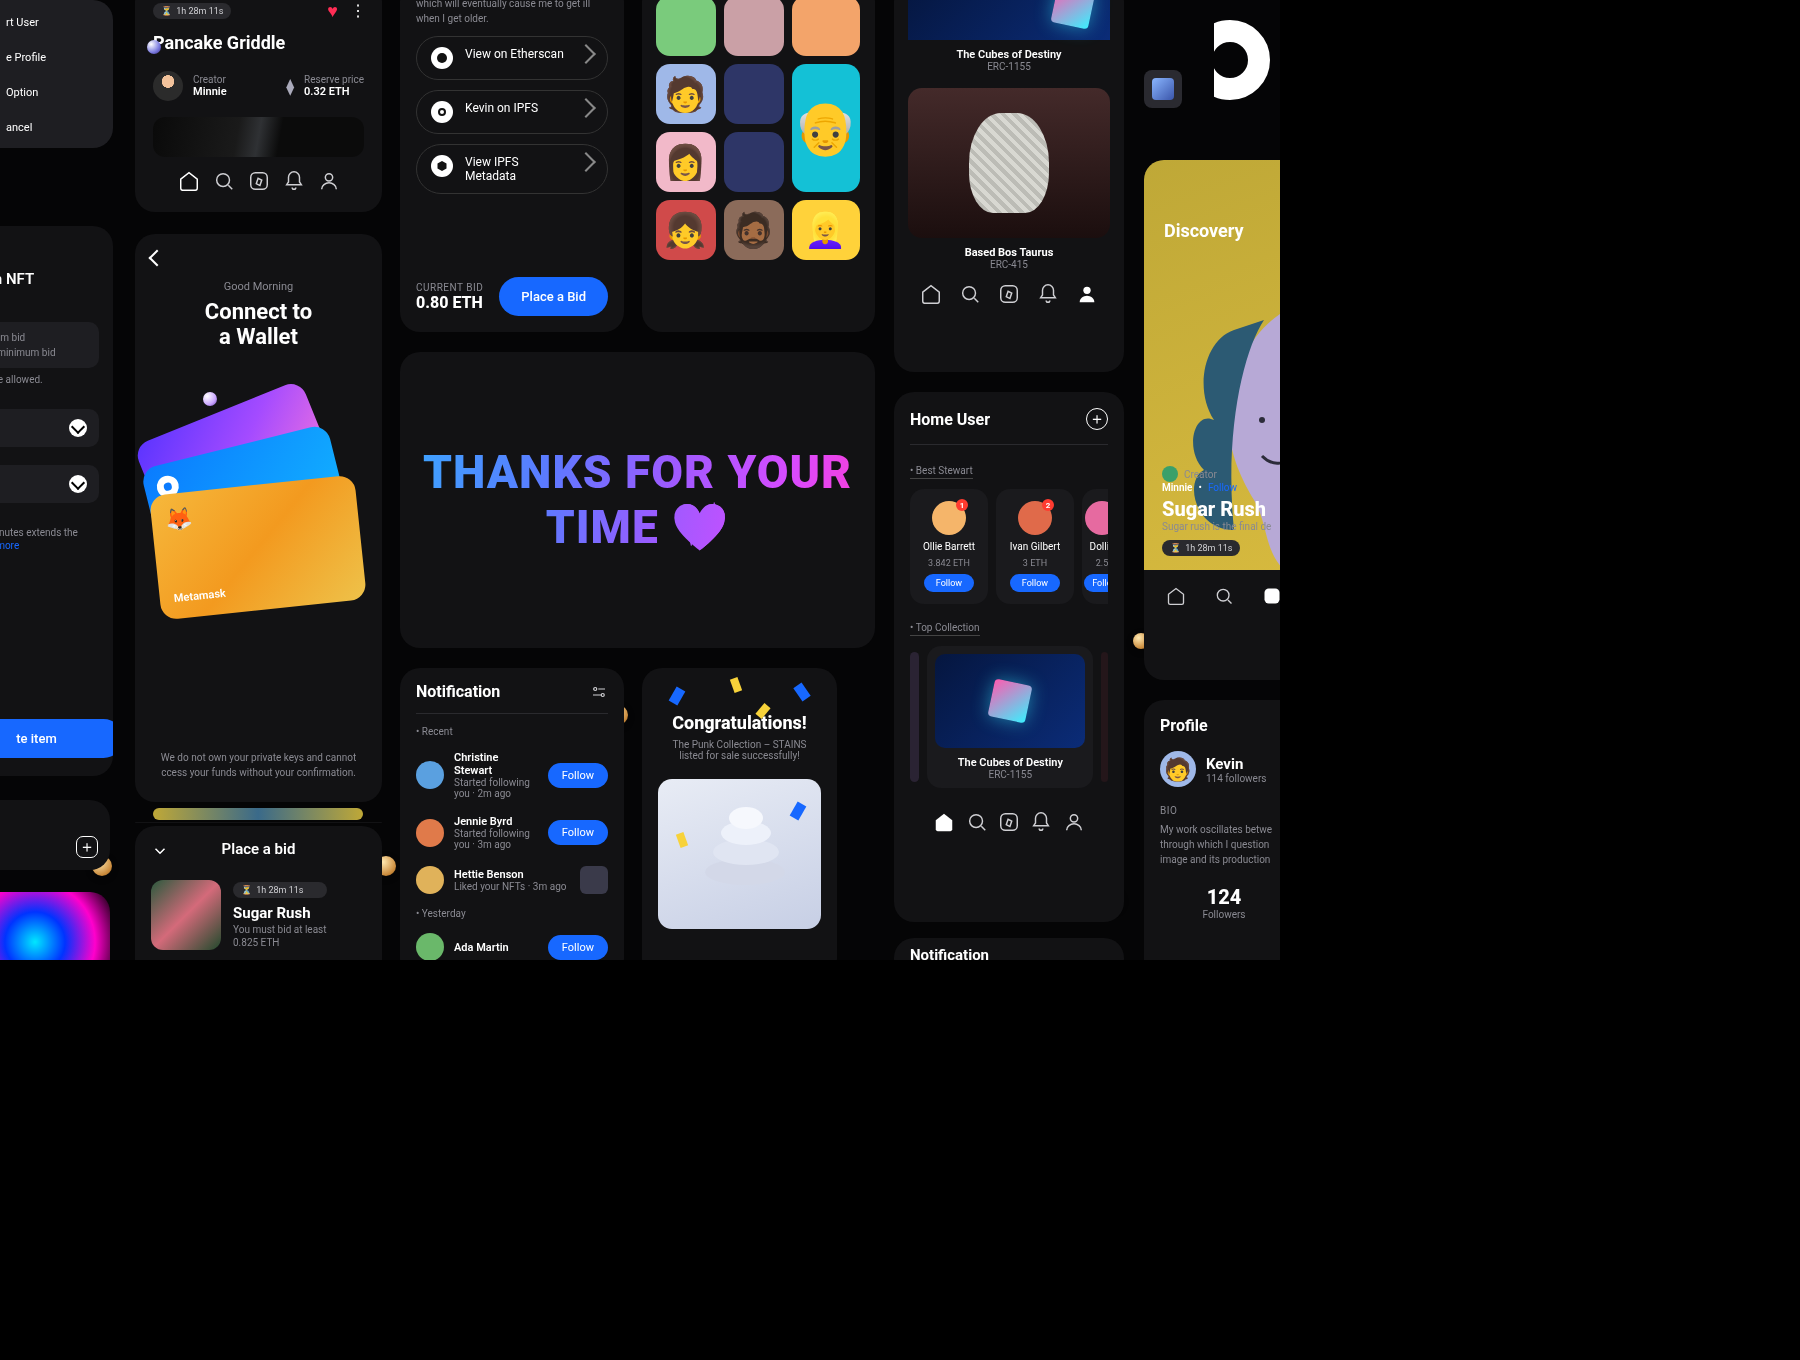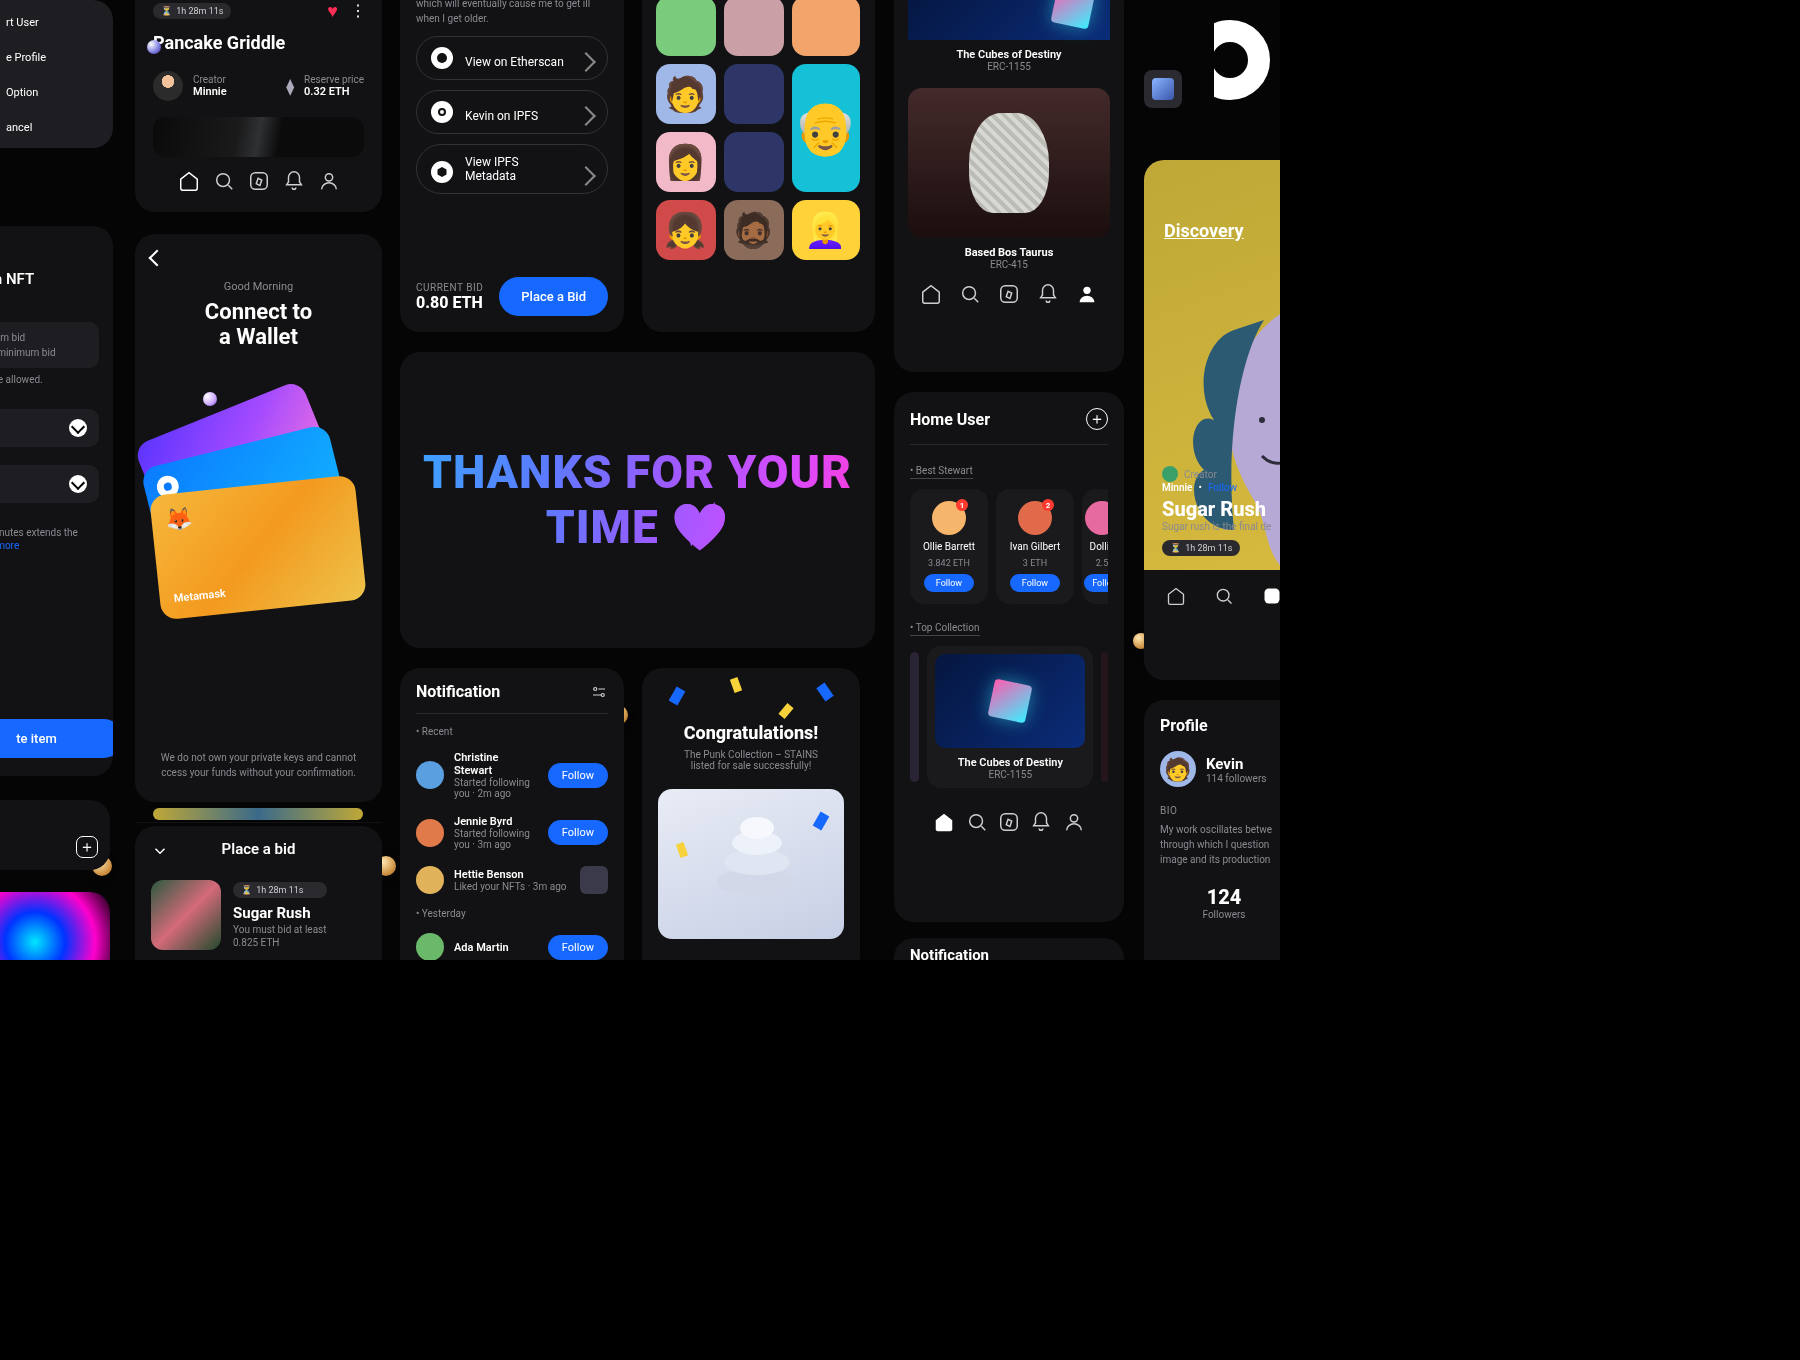--- a/index.html
+++ b/index.html
@@ -17,21 +17,21 @@
   .hfill{ flex:1; }
   .icon { display:inline-flex; align-items:center; justify-content:center; }
   .tabbar { display:flex; justify-content:space-around; align-items:center; padding:12px 18px; }
   .tabbar .nav{ width:24px;height:24px; color:#cfcfd3; }
   .chev { width:14px;height:14px;border-right:2px solid #888;border-top:2px solid #888;transform:rotate(45deg); }
   .chev-down { width:10px;height:10px;border-right:2px solid #000;border-bottom:2px solid #000;transform:rotate(45deg); }
   .chev-left { width:12px;height:12px;border-left:2px solid #fff;border-bottom:2px solid #fff;transform:rotate(45deg); }
   .dot { width:20px;height:20px;border-radius:50%;background:radial-gradient(circle at 35% 30%, #ffe8b0, #c9893a 70%, #6d4310 100%); position:absolute; box-shadow:0 2px 6px rgba(0,0,0,.4);}
   .avatar{ border-radius:50%; display:inline-block; }
   svg { display:block; }
-  .link-row{ display:flex;align-items:flex-end;gap:12px;border:1px solid #333;border-radius:999px;padding:10px 14px;margin-bottom:10px;cursor:pointer;}
+  .link-row{ display:flex;align-items:flex-start;gap:12px;border:1px solid #333;border-radius:999px;padding:10px 14px;margin-bottom:10px;cursor:pointer;}
   .link-row .lbl{font-size:12px;flex:1;}
   .circle-dark{width:22px;height:22px;border-radius:50%;background:#fff;display:flex;align-items:center;justify-content:center;}
   .seller{ background:#1a1a1d;border-radius:14px;padding:12px 10px;display:flex;flex-direction:column;align-items:center; gap:6px; width:78px; flex-shrink:0;}
   .seller .av{width:34px;height:34px;border-radius:50%;position:relative;}
   .seller .nm{font-size:10px;font-weight:400;white-space:nowrap;}
   .seller .px{font-size:9px;color:#8a8a92;white-space:nowrap;}
   .pillchip{background:#2a2a2e;border-radius:999px;padding:3px 8px;font-size:9px;color:#cfcfd3;display:inline-flex;align-items:center;gap:4px;}
   .notif{display:flex;align-items:center;gap:10px;padding:8px 0;}
   .notif .txt{flex:1;}
   .tile{border-radius:14px;display:flex;align-items:center;justify-content:center;}
@@ -284,21 +284,21 @@
 <div class="card" style="left:1144px;top:70px;width:38px;height:38px;background:#2a2a30;border-radius:8px;display:flex;align-items:center;justify-content:center;">
   <div style="width:22px;height:22px;border-radius:4px;background:linear-gradient(135deg,#8ab6ff,#3a55aa);"></div>
 </div>
 
 <div style="position:absolute;right:-20px;top:20px;width:110px;height:110px;">
   <div style="width:80px;height:80px;border:22px solid #fff;border-radius:50%;clip-path:inset(0 0 0 30%);"></div>
 </div>
 
 <div class="card" style="left:1144px;top:160px;width:160px;height:520px;padding:0;">
   <div style="height:410px;background:linear-gradient(160deg,#bfa837,#d6b93e);position:relative;">
-    <div style="position:absolute;left:20px;top:60px;color:#fff;font-weight:700;font-size:18px;text-decoration:underline;">Discovery</div>
+    <div style="position:absolute;left:20px;top:60px;color:#fff;font-weight:700;font-size:18px;">Discovery</div>
 
     <svg width="160" height="300" style="position:absolute;bottom:0;right:-20px;" viewBox="0 0 160 300">
       <path d="M160 30 C110 30 70 80 65 140 C62 180 78 210 90 230 C104 254 100 280 120 300 L160 300 Z" fill="#b7a9d6"></path>
       <path d="M70 60 C40 70 30 120 50 150 C30 140 20 180 40 200 C20 210 30 260 70 260 C60 160 80 80 100 50 Z" fill="#2c5a73"></path>
       <circle cx="98" cy="150" r="3" fill="#2c2c3a"></circle>
       <path d="M98 186 q12 12 26 4" stroke="#2c2c3a" stroke-width="3" fill="none"></path>
     </svg>
     <div style="position:absolute;left:18px;bottom:14px;right:8px;">
       <div class="row" style="gap:6px;align-items:center;">
         <span class="avatar" style="width:16px;height:16px;background:#3aa06a;"></span>
@@ -491,21 +491,21 @@
     <span class="avatar" style="width:28px;height:28px;background:#6ab86a;"></span>
     <div class="txt">
           <div class="small" style="font-weight:600">Ada Martin</div>
         </div>
     <span class="btn-pill">
           <span>Follow</span>
         </span>
   </div>
 </div>
 
-<div class="card" style="left:642px;top:668px;width:218px;height:310px;padding:28px 16px;overflow:visible;">
+<div class="card" style="left:642px;top:668px;width:195px;height:310px;padding:18px 16px;overflow:visible;">
 
   <div style="position:absolute;left:30px;top:20px;width:10px;height:16px;background:#1768ff;transform:rotate(30deg);"></div>
   <div style="position:absolute;left:90px;top:10px;width:8px;height:14px;background:#f7d23a;transform:rotate(-20deg);"></div>
   <div style="position:absolute;right:30px;top:16px;width:10px;height:16px;background:#1768ff;transform:rotate(-35deg);"></div>
   <div style="position:absolute;right:70px;top:36px;width:8px;height:14px;background:#f7d23a;transform:rotate(40deg);"></div>
   <div style="text-align:center;margin-top:26px;">
     <div style="font-size:18px;font-weight:800">Congratulations!</div>
     <div class="xs muted" style="margin-top:6px;">The Punk Collection – STAINS</div>
     <div class="xs muted">listed for sale successfully!</div>
   </div>

